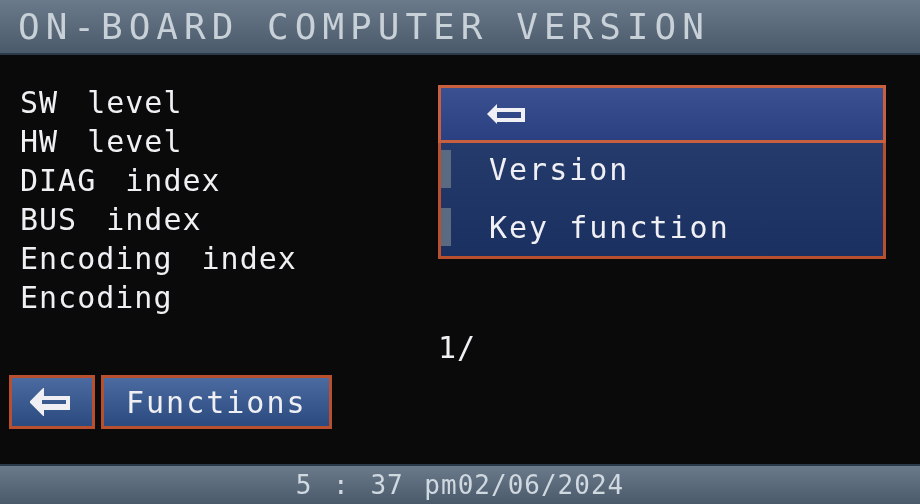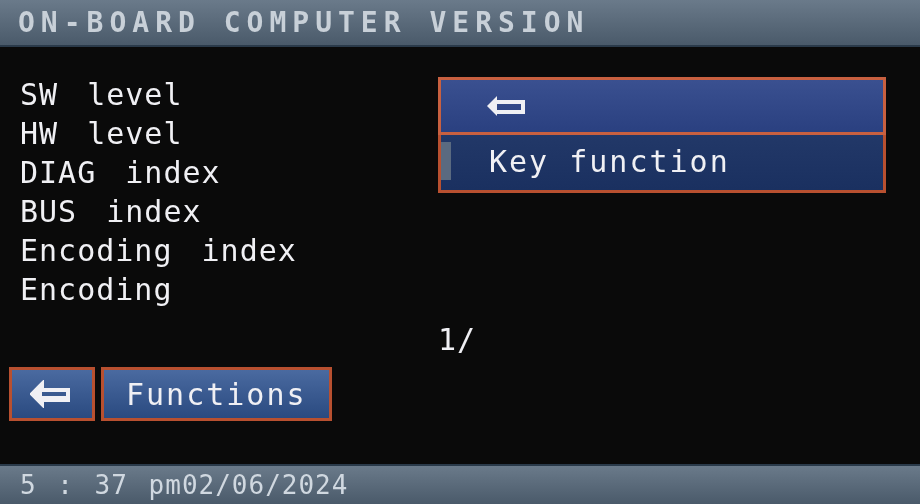--- a/index.html
+++ b/index.html
@@ -13,22 +13,22 @@
       background: #0a0a0a;
       font-family: "Lucida Console", Monaco, monospace;
       color: #e8e8f0;
       overflow: hidden;
       position: relative;
       letter-spacing: 1px;
     }
     .header {
       background: linear-gradient(to bottom, #6a7a8a, #4a5a6a);
       color: #c8d0d8;
-      font-size: 28px;
-      font-weight: bold;
+      font-size: 36px;
+      font-weight: normal;
       letter-spacing: 6px;
       padding: 6px 18px;
       border-bottom: 2px solid #2a3a4a;
     }
     .main {
       position: relative;
       height: 418px;
     }
     .left-list {
       position: absolute;
@@ -114,21 +114,21 @@
       height: 28px;
     }
     .statusbar {
       position: absolute;
       bottom: 0;
       left: 0;
       right: 0;
       height: 40px;
       background: linear-gradient(to bottom, #6a7a8a, #4a5a6a);
       display: flex;
-      justify-content: flex-start;
+      justify-content: center;
       align-items: center;
       padding: 0 20px;
       font-size: 26px;
       color: #d0d8e0;
       border-top: 2px solid #2a3a4a;
     }
     .statusbar .time {
       word-spacing: 4px;
     }
   </style>
@@ -165,20 +165,21 @@
 
   <div class="popup">
     <div class="popup-item selected">
       <svg class="back-icon" viewBox="0 0 44 28" style="margin-left:-4px">
         <path d="M 12 4 L 2 14 L 12 24" fill="#f0f0f4"></path>
         <rect x="10" y="8" width="30" height="4" fill="#f0f0f4"></rect>
         <rect x="36" y="8" width="4" height="14" fill="#f0f0f4"></rect>
         <rect x="10" y="18" width="30" height="4" fill="#f0f0f4"></rect>
       </svg>
     </div>
+    <div class="popup-item with-notch">Version</div>
     <div class="popup-item with-notch">Key function</div>
   </div>
 
 </div>
 
 <div class="statusbar">
   <span class="time">5 : 37 pm</span>
   <span class="date">02/06/2024</span>
 </div>
 

